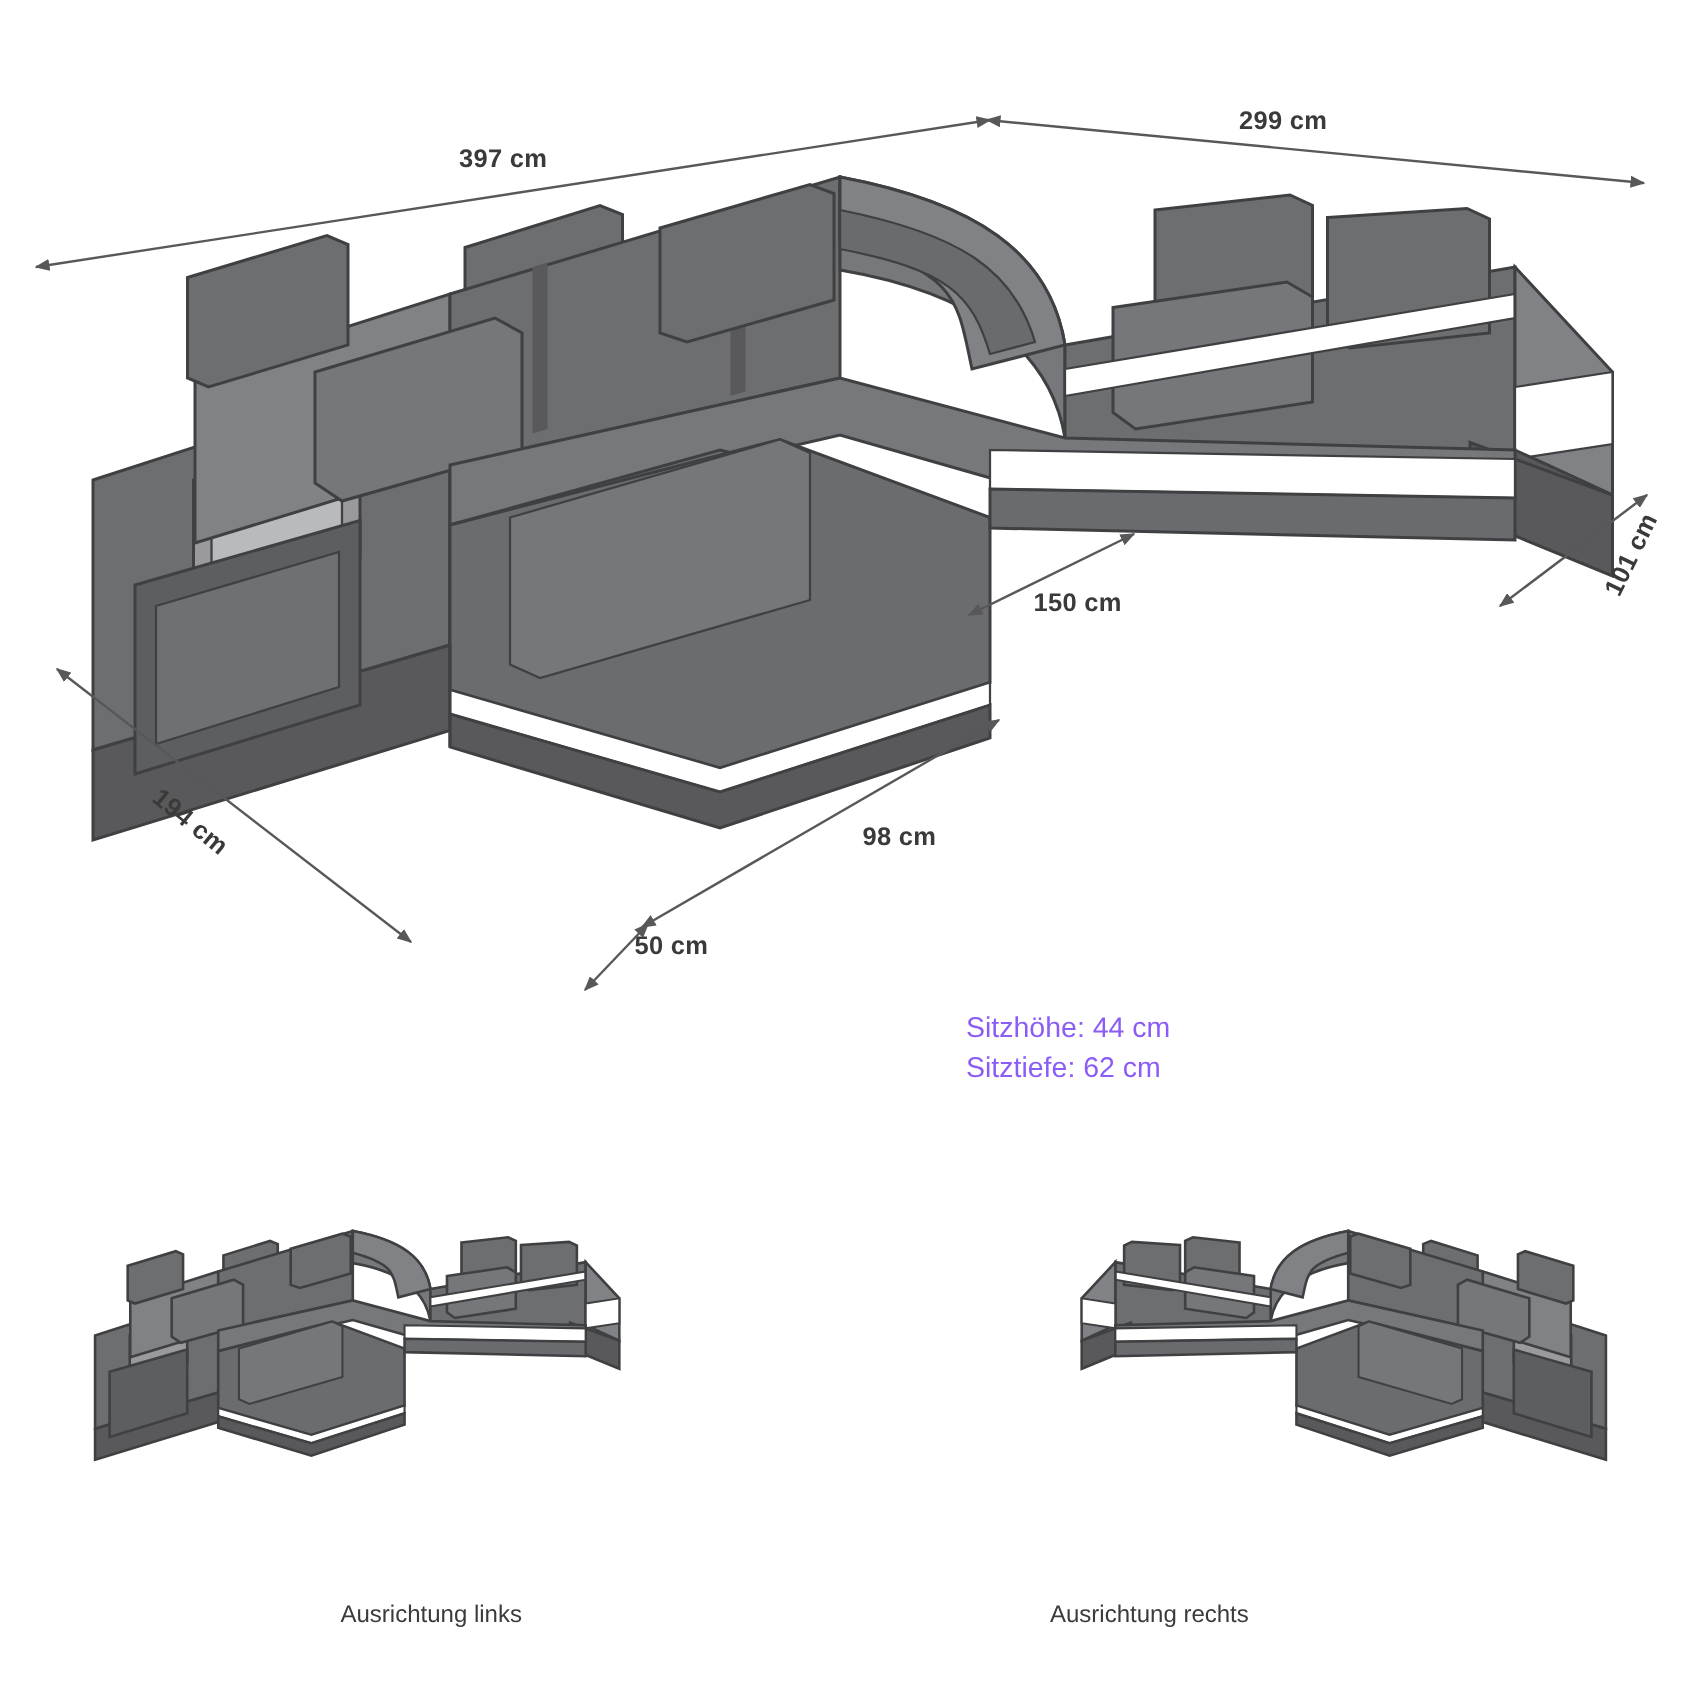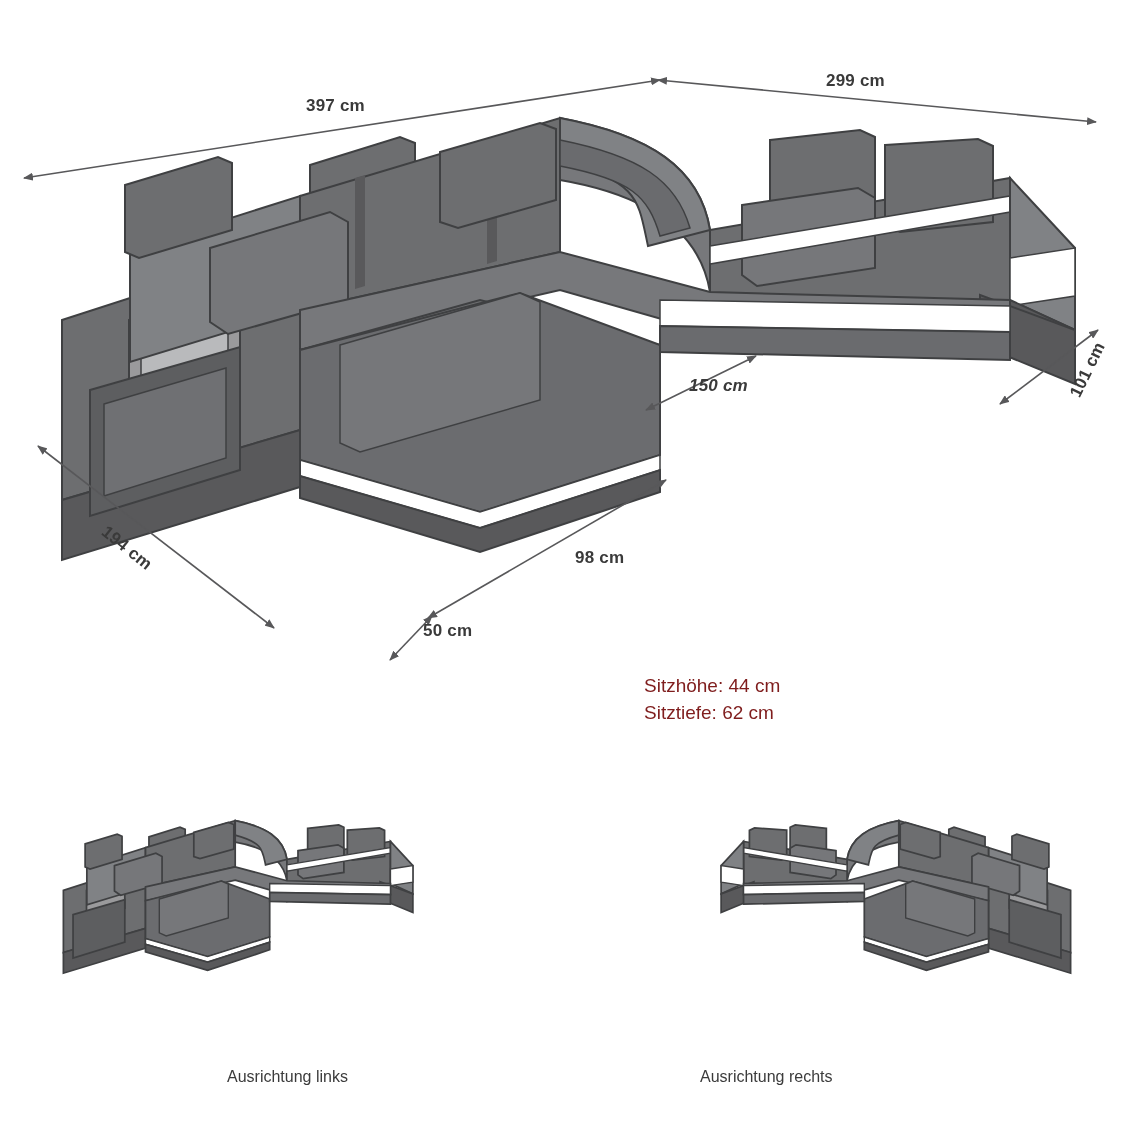--- a/index.html
+++ b/index.html
@@ -41,21 +41,21 @@
   .dim-label.rot-101 {
     transform: rotate(-64deg);
     transform-origin: left top;
   }
   .specs {
     position: absolute;
     left: 644px;
     top: 672px;
     font-size: 19px;
     line-height: 27px;
-    color: #7f1d1d;
+    color: #8b5cf6;
   }
   .specs div {
     white-space: nowrap;
   }
   .variant-caption {
     position: absolute;
     font-size: 16px;
     color: #3b3b3b;
     white-space: nowrap;
   }
@@ -211,21 +211,21 @@
       </g>
     </g>
   </svg>
 
   <span class="dim-label" style="left:306px; top:96px;text-align:center;">397 cm</span>
 
   <span class="dim-label" style="left:826px; top:71px;">299 cm</span>
 
   <span class="dim-label rot-101" style="left:1066px; top:392px;">101 cm</span>
 
-  <span class="dim-label" style="left:689px; top:376px;font-style:italic;">150 cm</span>
+  <span class="dim-label" style="left:689px; top:392px;">150 cm</span>
 
   <span class="dim-label rot-194" style="left:110px; top:522px;">194 cm</span>
 
   <span class="dim-label" style="left:575px; top:548px;">98 cm</span>
 
   <span class="dim-label" style="left:423px; top:621px;">50 cm</span>
 
   <div class="specs">
     <div>Sitzhöhe: 44 cm</div>
     <div>Sitztiefe: 62 cm</div>

